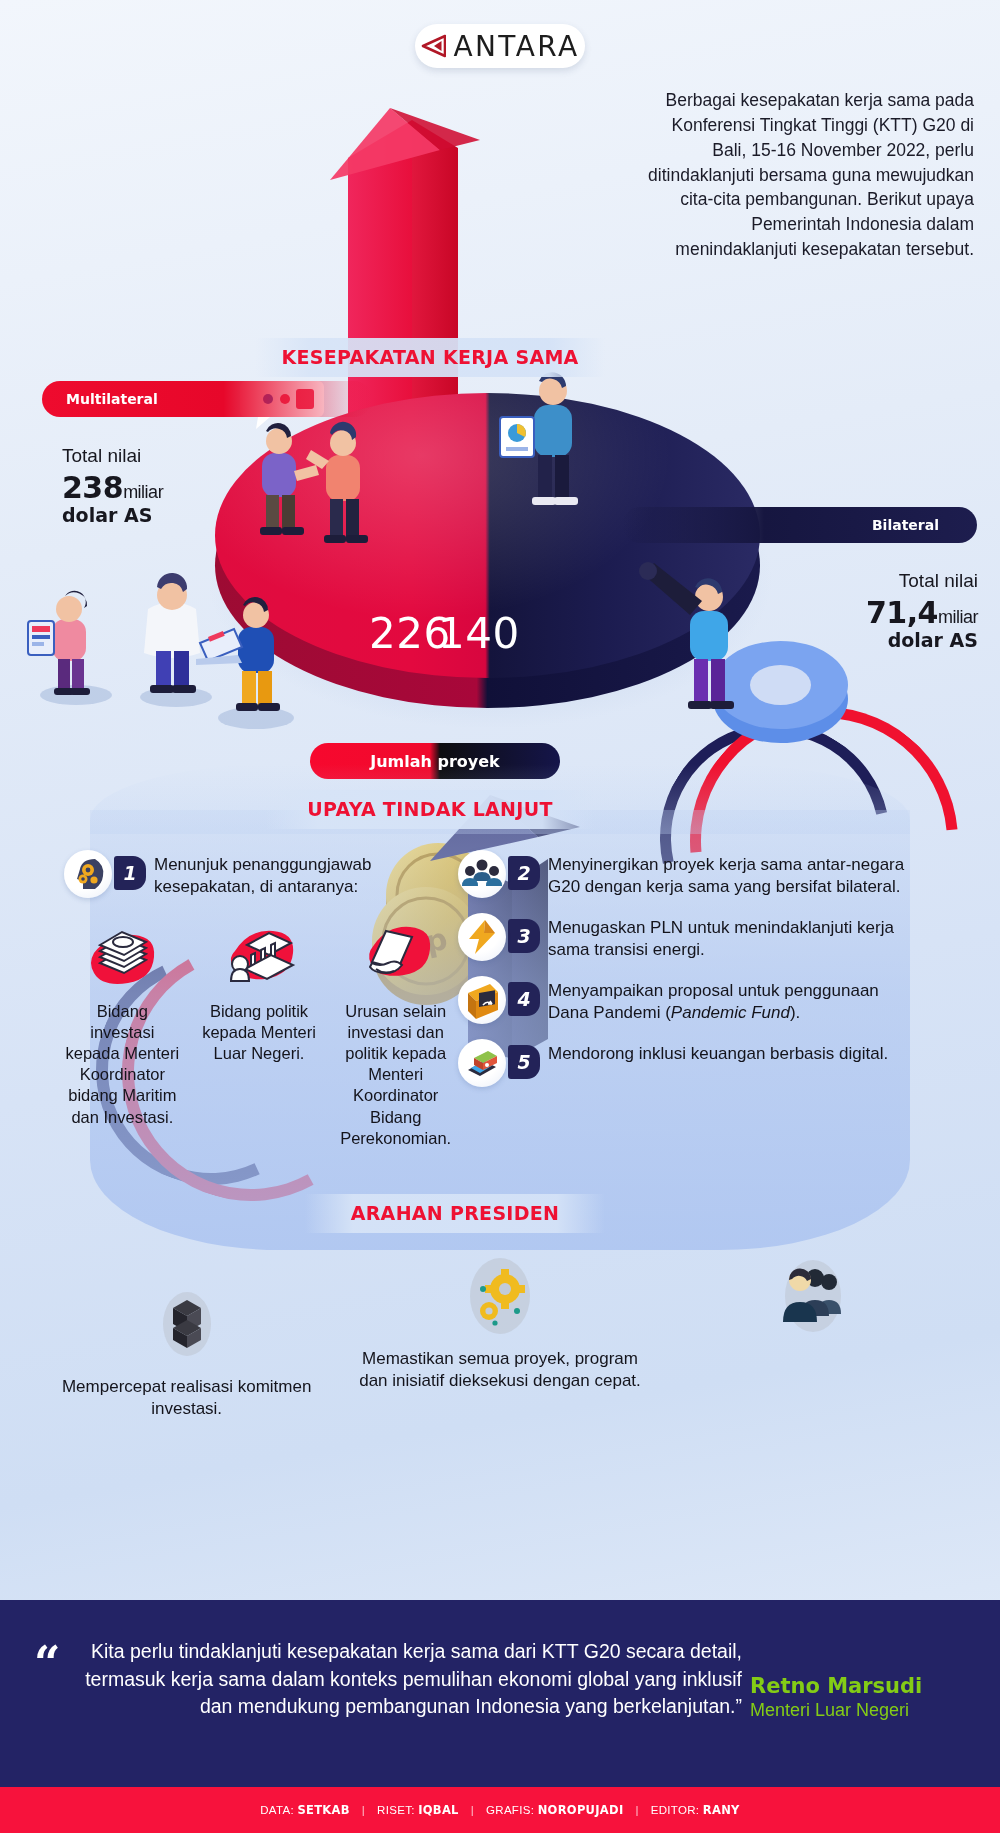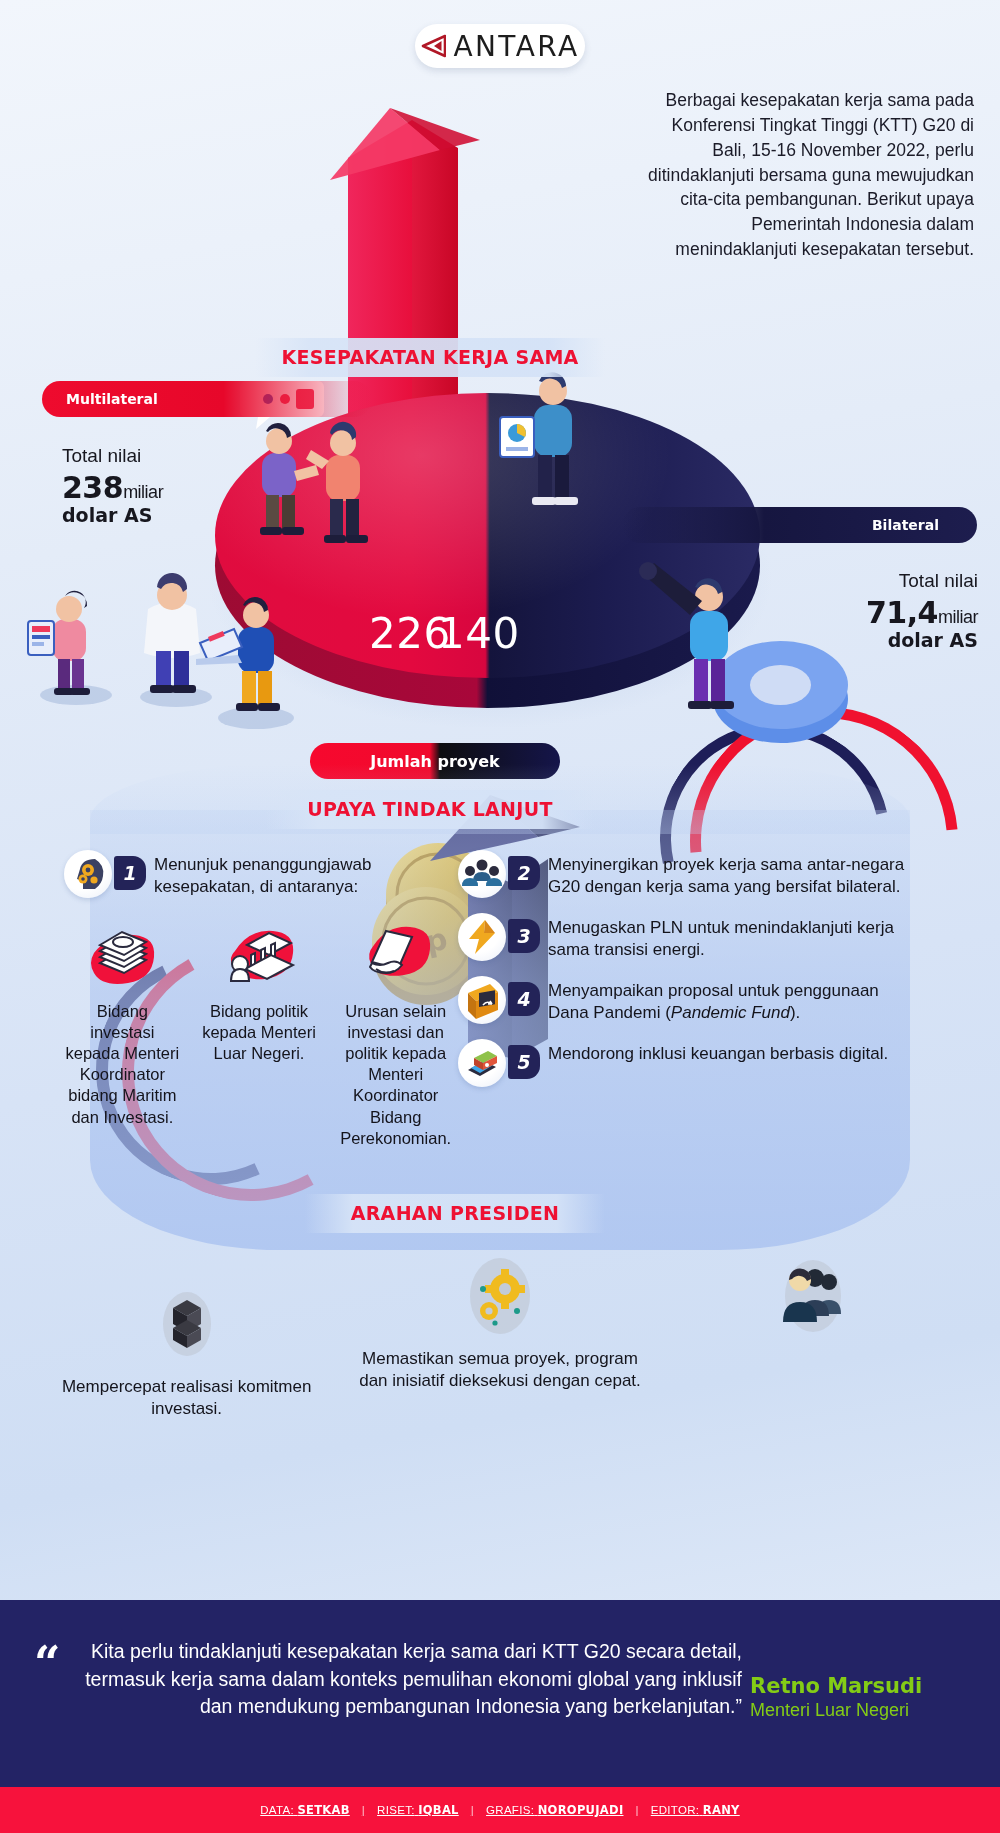--- a/index.html
+++ b/index.html
@@ -365,21 +365,20 @@
     width: 1000px; height: 46px;
     background: #f7123c;
     display: flex;
     align-items: center;
     justify-content: center;
     gap: 12px;
     color: #ffffff;
     font-size: 11.5px;
     letter-spacing: 0.3px;
     z-index: 30;
-    text-decoration: underline;
   }
   .credits .cred b { font-family: "DejaVu Sans", sans-serif; font-weight: 700; }
   .credits .sep { opacity: 0.75; }
 </style>
 </head>
 <body>
 
 <div class="poster">
 
   <div class="logo-wrap">

